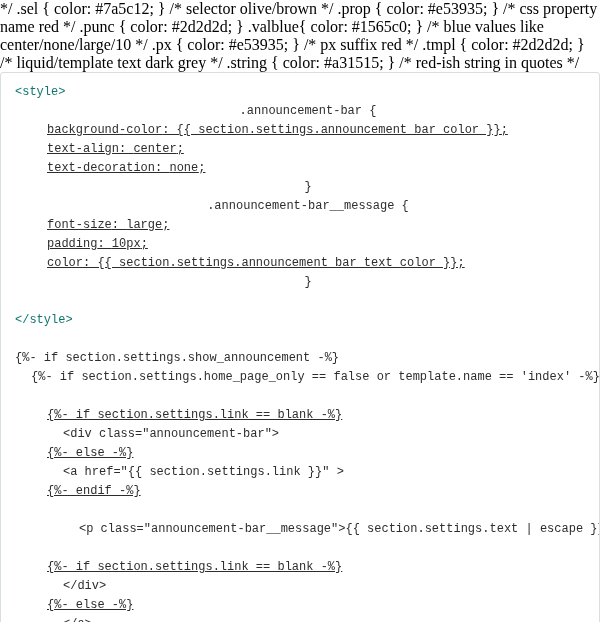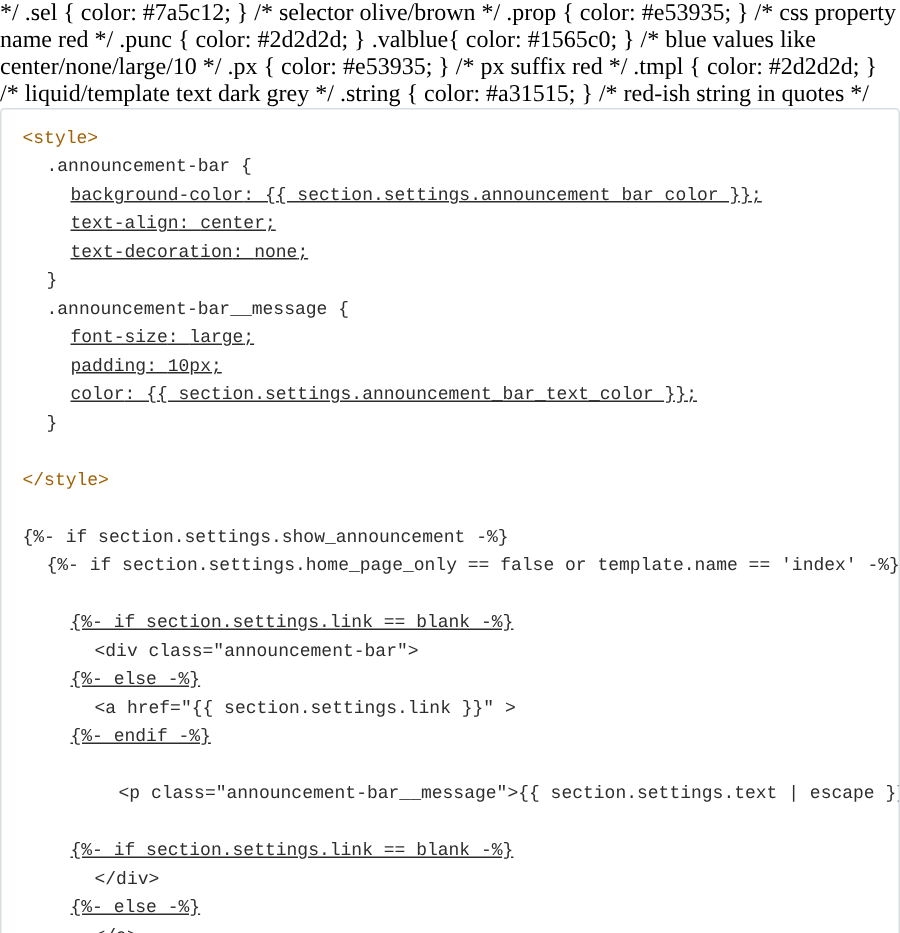--- a/index.html
+++ b/index.html
@@ -15,26 +15,26 @@
     border-radius: 3px;
     padding: 10px 14px;
     font-family: Consolas, "Courier New", monospace;
     font-size: 12px;
     line-height: 19px;
     color: #2d2d2d;
     white-space: pre;
     overflow: hidden;
   }
   .line { display: block; min-height: 19px; }
-  .ind1 { padding-left: 16px; }
+  .ind1 { padding-left: 16px; text-align: center; }
   .ind2 { padding-left: 32px; text-decoration: underline; }
   .ind3 { padding-left: 48px; }
   .ind4 { padding-left: 64px; }
   
-  .tag    { color: #a16207; } </style> </head><body>*/
+  .tag    { color: #0f766e; } </style> </head><body>*/
   .sel    { color: #7a5c12; } /* selector olive/brown */
   .prop   { color: #e53935; } /* css property name red */
   .punc   { color: #2d2d2d; }
   .valblue{ color: #1565c0; } /* blue values like center/none/large/10 */
   .px     { color: #e53935; } /* px suffix red */
   .tmpl   { color: #2d2d2d; } /* liquid/template text dark grey */
   .string { color: #a31515; } /* red-ish string in quotes */
 
 
 

